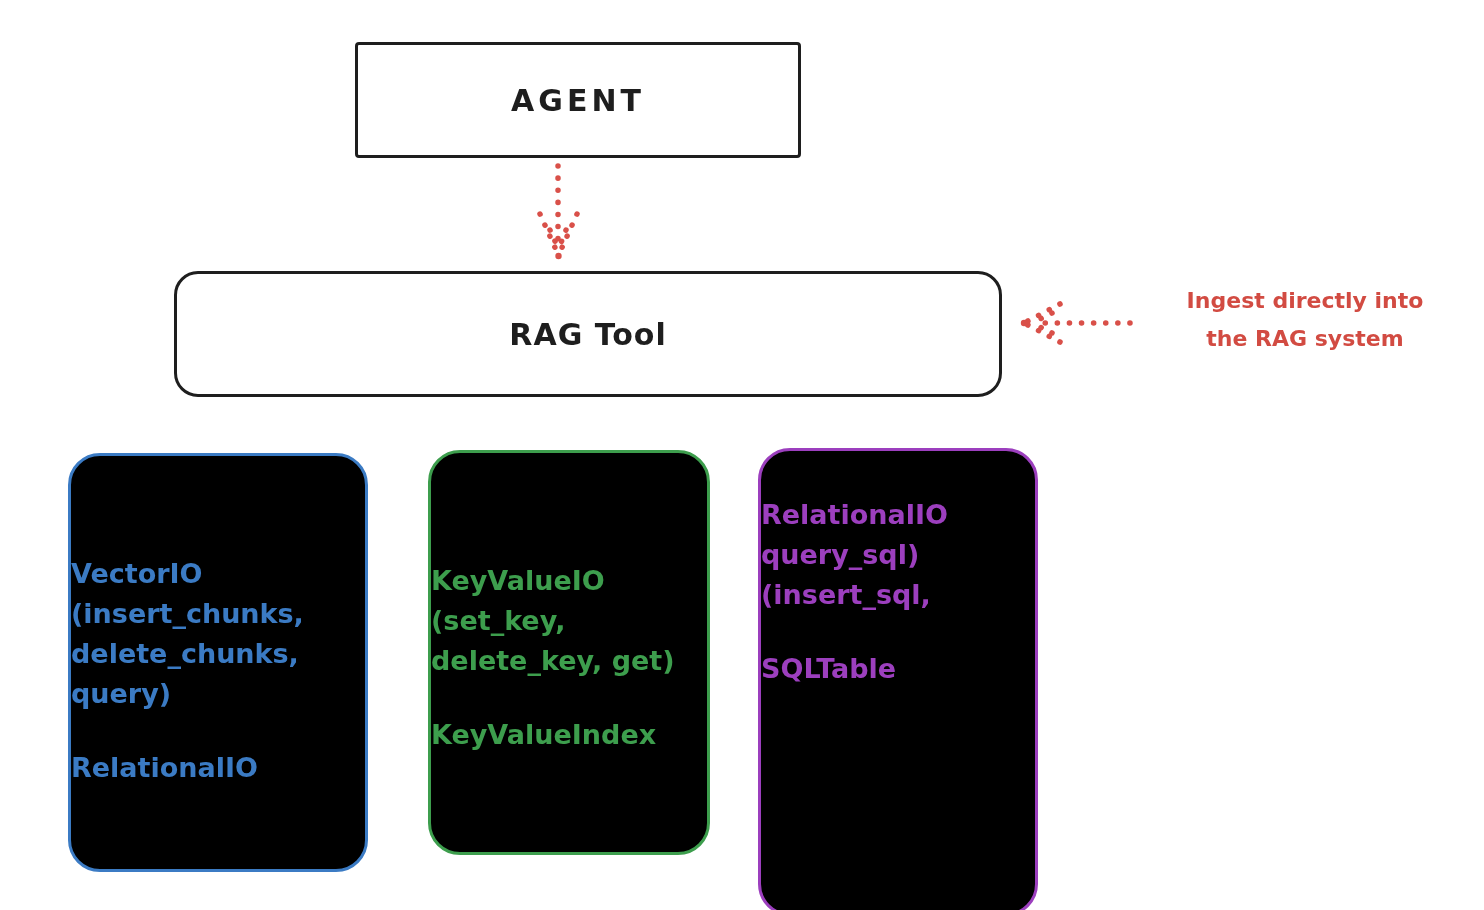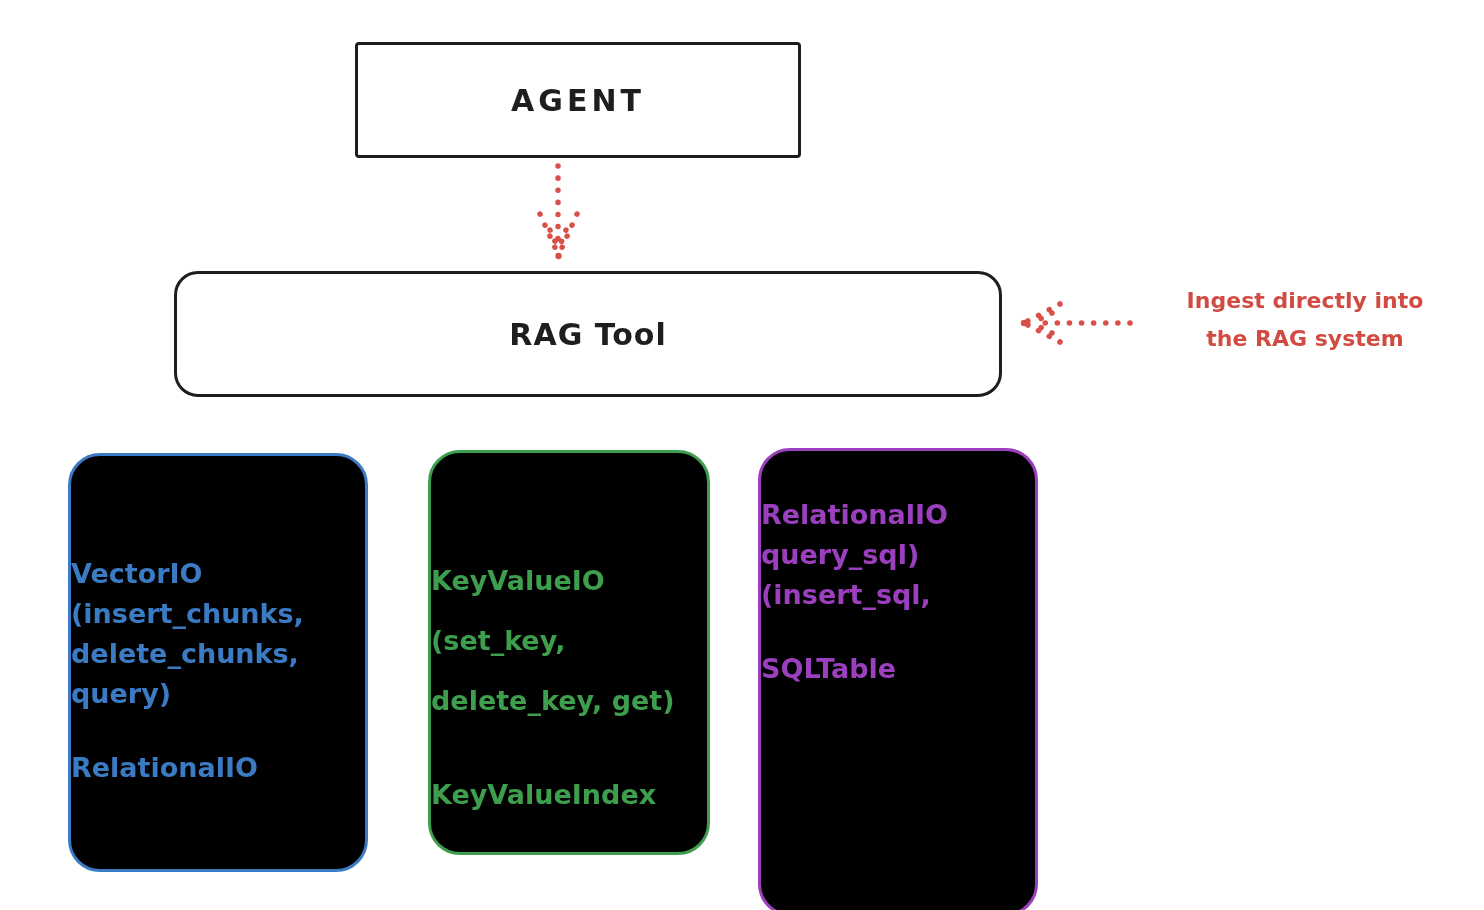--- a/index.html
+++ b/index.html
@@ -72,21 +72,20 @@
     padding-top: 98px;
     box-sizing: border-box;
   }
   .card-keyvalue {
     left: 428px; top: 450px;
     width: 282px; height: 405px;
     border: 3.5px solid #3d9e4d;
     color: #3d9e4d;
     padding-top: 108px;
     box-sizing: border-box;
-    gap: 20px;
   }
   .card-relational {
     left: 758px; top: 448px;
     width: 280px; height: 468px;
     border: 3.5px solid #9c3fbe;
     color: #9c3fbe;
     padding-top: 44px;
     box-sizing: border-box;
   }
   .card-footer {

